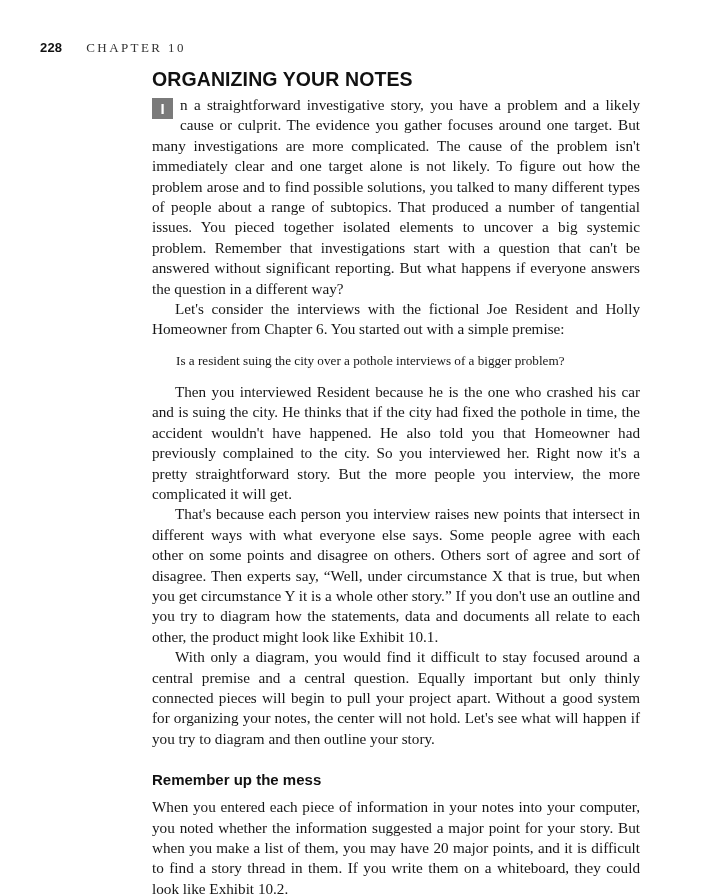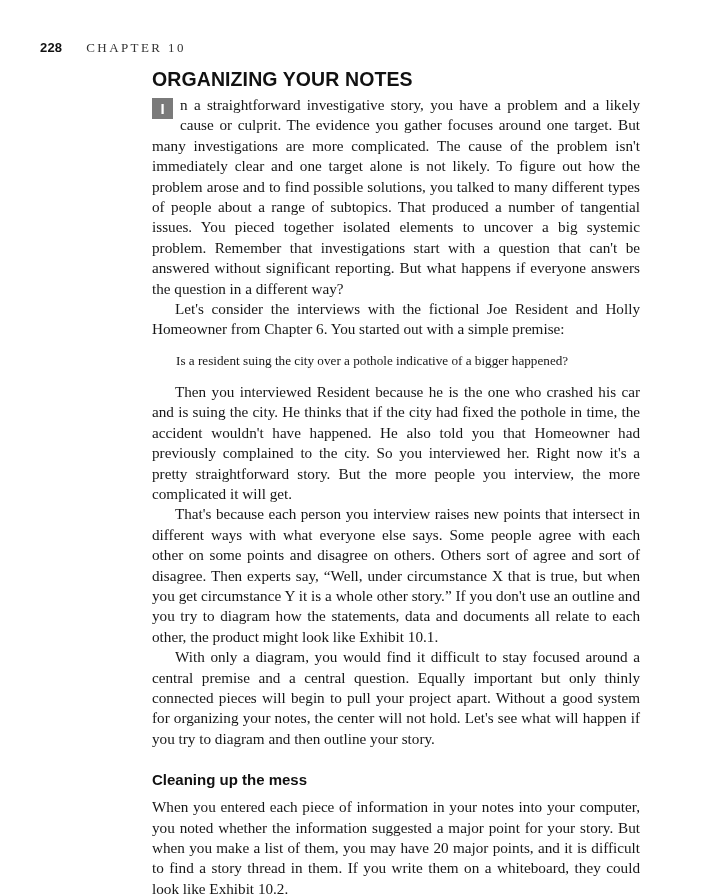--- a/index.html
+++ b/index.html
@@ -121,24 +121,24 @@
   </div>
 
   <div class="content">
 
     <h1 class="section-title">ORGANIZING YOUR NOTES</h1>
 
     <p class="dropcap-para"><span class="dropcap">I</span><span>n a straightforward investigative story, you have a problem and a likely cause or culprit. The evidence you gather focuses around one target. But many investigations are more complicated. The cause of the problem isn't immediately clear and one target alone is not likely. To figure out how the problem arose and to find possible solutions, you talked to many different types of people about a range of subtopics. That produced a number of tangential issues. You pieced together isolated elements to uncover a big systemic problem. Remember that investigations start with a question that can't be answered without significant reporting. But what happens if everyone answers the question in a different way?</span></p>
 
     <p class="indent">Let's consider the interviews with the fictional Joe Resident and Holly Homeowner from Chapter 6. You started out with a simple premise:</p>
 
-    <p class="premise">Is a resident suing the city over a pothole indicative of a bigger happened?</p>
+    <p class="premise">Is a resident suing the city over a pothole interviews of a bigger problem?</p>
 
     <p class="indent">Then you interviewed Resident because he is the one who crashed his car and is suing the city. He thinks that if the city had fixed the pothole in time, the accident wouldn't have happened. He also told you that Homeowner had previously complained to the city. So you interviewed her. Right now it's a pretty straightforward story. But the more people you interview, the more complicated it will get.</p>
     <p class="indent">That's because each person you interview raises new points that intersect in different ways with what everyone else says. Some people agree with each other on some points and disagree on others. Others sort of agree and sort of disagree. Then experts say, “Well, under circumstance X that is true, but when you get circumstance Y it is a whole other story.” If you don't use an outline and you try to diagram how the statements, data and documents all relate to each other, the product might look like Exhibit 10.1.</p>
     <p class="indent">With only a diagram, you would find it difficult to stay focused around a central premise and a central question. Equally important but only thinly connected pieces will begin to pull your project apart. Without a good system for organizing your notes, the center will not hold. Let's see what will happen if you try to diagram and then outline your story.</p>
 
-    <h2 class="sub-title">Cleaning up the mess</h2>
+    <h2 class="sub-title">Remember up the mess</h2>
 
     <p>When you entered each piece of information in your notes into your computer, you noted whether the information suggested a major point for your story. But when you make a list of them, you may have 20 major points, and it is difficult to find a story thread in them. If you write them on a whiteboard, they could look like Exhibit 10.2.</p>
 
   </div>
 </div>
 
 </body></html>

